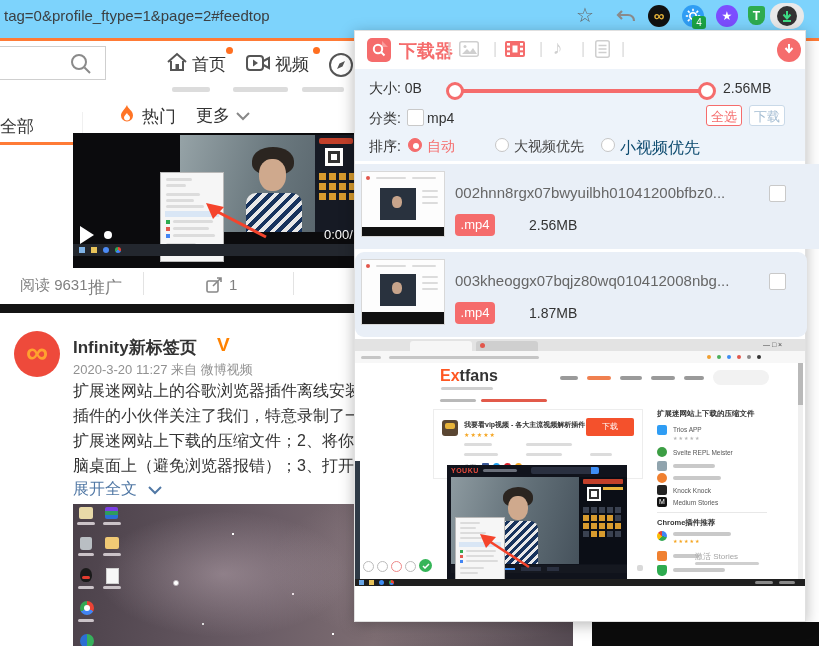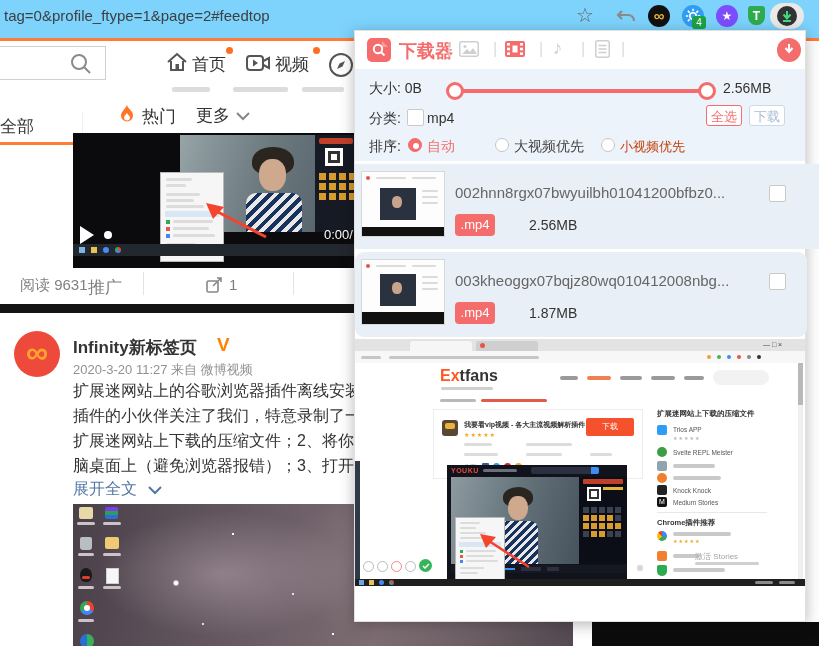--- a/index.html
+++ b/index.html
@@ -308,21 +308,21 @@
       <span class="a" style="left:72px;top:41px;font-size:14px;color:#333;">mp4</span>
       <div class="a" style="left:351px;top:36px;width:36px;height:21px;border:1px solid #f56c6c;border-radius:3px;color:#f56c6c;font-size:13px;text-align:center;line-height:21px;background:#fff;box-sizing:border-box;">全选</div>
       <div class="a" style="left:394px;top:36px;width:36px;height:21px;border:1px solid #c9d9e8;border-radius:3px;color:#a3bcd2;font-size:13px;text-align:center;line-height:21px;background:#fff;box-sizing:border-box;">下载</div>
 
       <span class="a" style="left:14px;top:69px;font-size:14px;color:#333;">排序:</span>
       <div class="radio sel" style="left:53px;top:69px;"></div>
       <span class="a" style="left:72px;top:69px;font-size:14px;color:#f56c6c;">自动</span>
       <div class="radio" style="left:140px;top:69px;"></div>
       <span class="a" style="left:159px;top:69px;font-size:14px;color:#444;">大视频优先</span>
       <div class="radio" style="left:246px;top:69px;"></div>
-      <span class="a" style="left:265px;top:69px;font-size:13px;color:#c2410c;">小视频优先</span>
+      <span class="a" style="left:265px;top:69px;font-size:16px;color:#0c4a6e;">小视频优先</span>
     </div>
 
     <div class="itm" style="top:133px;padding-left:20px;">
       <div class="thumbpage" style="left:6px;top:7px;width:84px;height:66px;">
         <div class="a" style="left:4px;top:4px;width:4px;height:4px;border-radius:50%;background:#e2574c;"></div>
         <div class="bar" style="left:14px;top:5px;width:30px;height:2px;"></div>
         <div class="bar" style="left:50px;top:5px;width:24px;height:2px;"></div>
         <div class="a" style="left:18px;top:16px;width:36px;height:32px;background:#29323e;">
           <div class="a" style="left:12px;top:8px;width:10px;height:12px;background:#c7a48b;border-radius:45%;"></div>
         </div>

